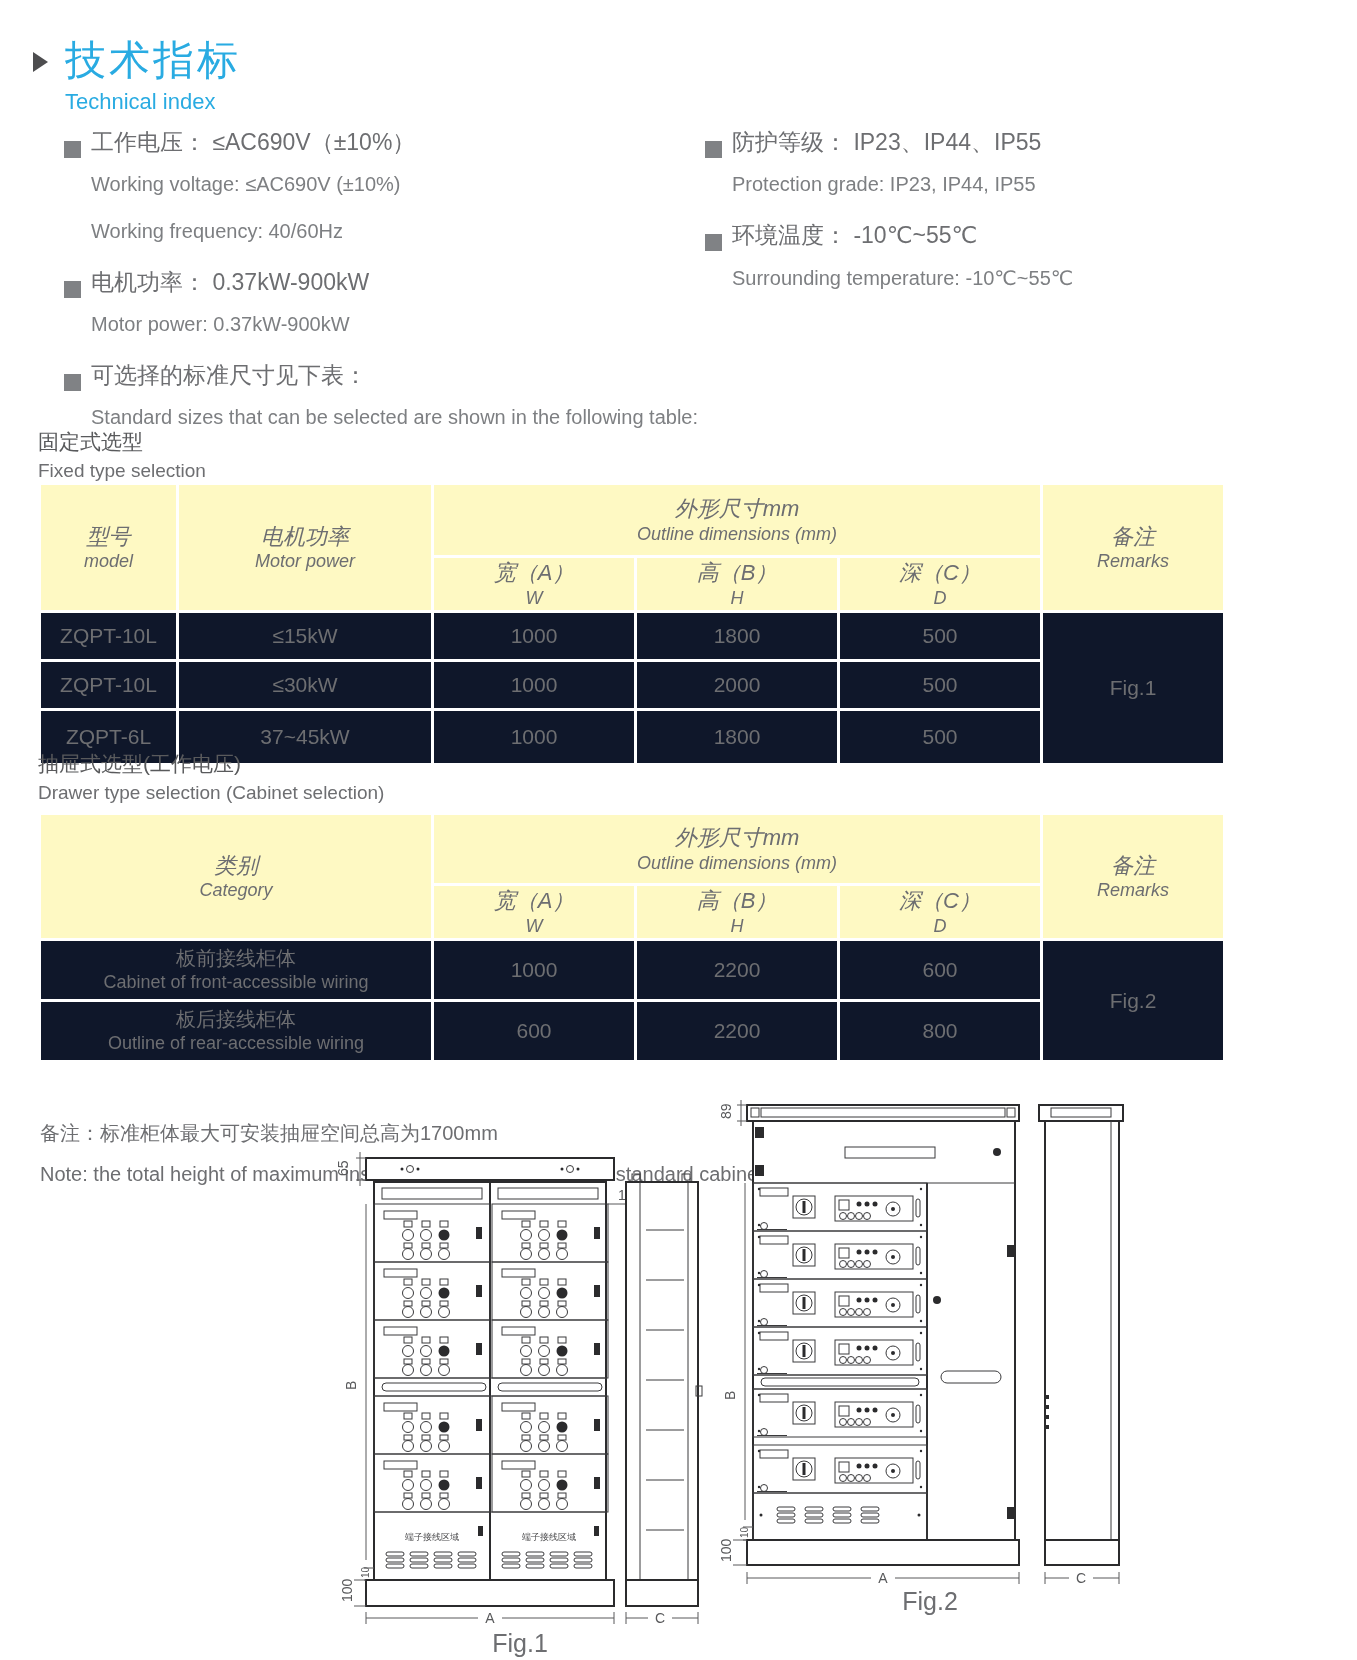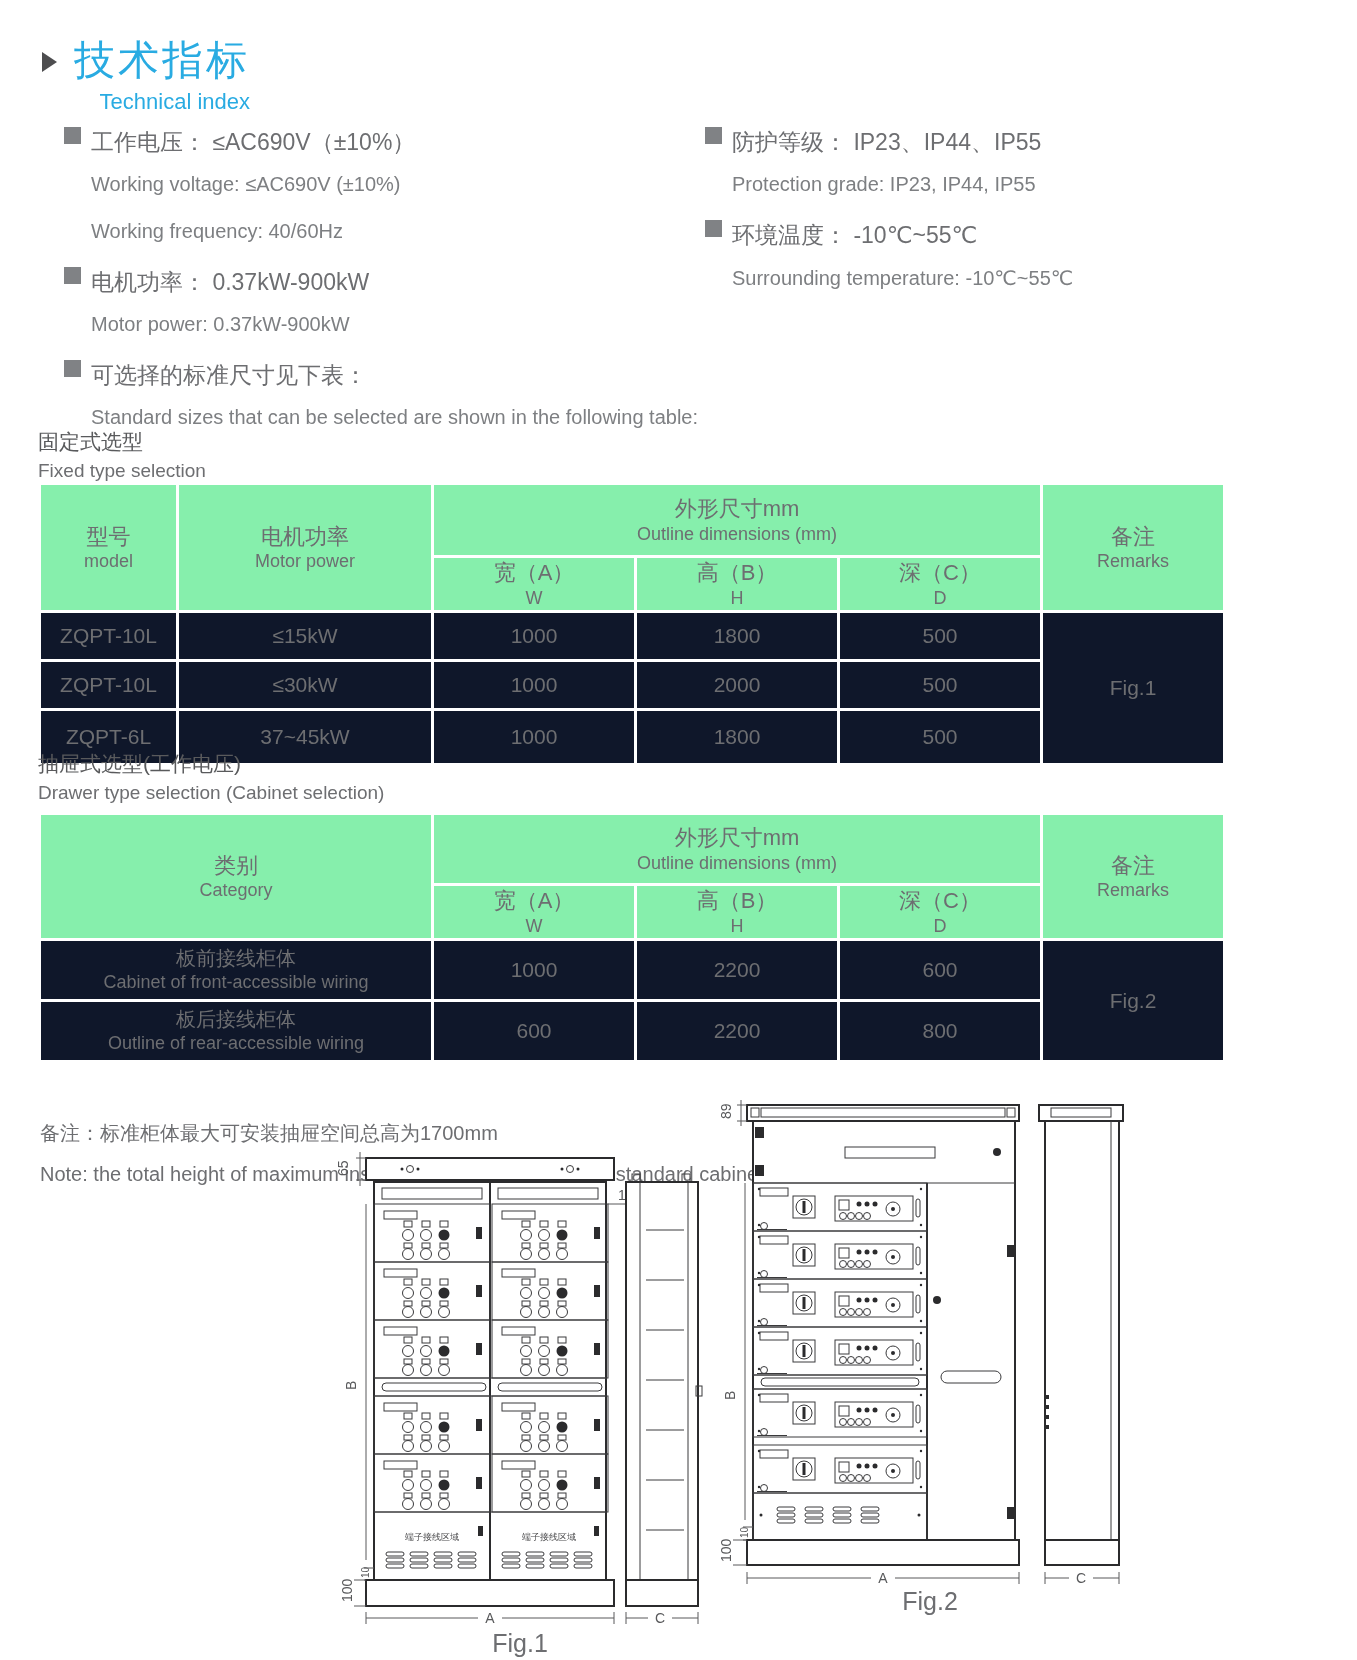--- a/index.html
+++ b/index.html
@@ -2,41 +2,41 @@
 <html><head>
 <meta charset="utf-8">
 <style>
   html,body{margin:0;padding:0;background:#ffffff;}
   body{
     width:1357px;height:1660px;position:relative;overflow:hidden;
     font-family:"Liberation Sans","DejaVu Sans",sans-serif;
     color:#6d6e71;
   }
   
-  .hdr{position:absolute;top:38px;left:42px;display:flex;align-items:flex-start;text-align:right;}
+  .hdr{position:absolute;top:38px;left:33px;display:flex;align-items:flex-start;}
   .hdr-arrow{width:0;height:0;border-left:15px solid #4d4d4f;border-top:10px solid transparent;
     border-bottom:10px solid transparent;margin-top:14px;}
   .hdr-txt{margin-left:17px;}
   .hdr-zh{font-size:41px;line-height:1.1;color:#29abe2;letter-spacing:3px;}
   .hdr-en{font-size:22px;color:#29abe2;margin-top:6px;}
   
   .specs{position:absolute;top:127px;}
   .specs.left{left:64px;width:640px;}
   .specs.right{left:705px;width:630px;}
-  .sp-zh{font-size:23px;color:#6d6e71;margin:0 0 15px 0;display:flex;align-items:flex-start;}
+  .sp-zh{font-size:23px;color:#6d6e71;margin:0 0 15px 0;display:flex;align-items:flex-end;}
   .bullet{width:17px;height:17px;background:#808285;flex:0 0 17px;margin-right:10px;}
   .sp-en{font-size:20px;color:#7d7f82;margin:0 0 24px 27px;}
   
   .seclab{position:absolute;left:38px;}
   .seclab .zh{font-size:21px;color:#595a5c;margin-bottom:4px;}
   .seclab .en{font-size:19px;color:#6d6e71;}
   
   table.spec{position:absolute;left:38px;border-collapse:separate;border-spacing:3px;table-layout:fixed;}
   table.spec th,table.spec td{padding:0;text-align:center;vertical-align:middle;font-weight:normal;}
-  table.spec th{background:#86efac;}
+  table.spec th{background:#fef9c3;font-style:italic;}
   table.spec td{background:#0f172a;}
   .cz{font-size:22px;color:#6d6e71;line-height:1.25;}
   .ce{font-size:18px;color:#6d6e71;line-height:1.25;}
   .cv{font-size:21px;color:#6d6e71;}
   .cz2{font-size:20px;color:#6d6e71;line-height:1.3;}
   .ce2{font-size:18px;color:#6d6e71;line-height:1.3;}
   
   .note{position:absolute;left:40px;top:1120px;}
   .note .zh{font-size:20px;color:#6d6e71;margin-bottom:16px;}
   .note .en{font-size:20px;color:#6d6e71;}

